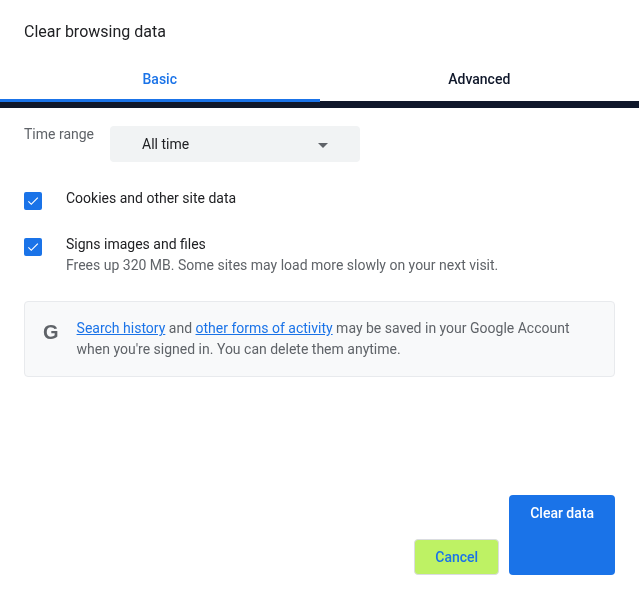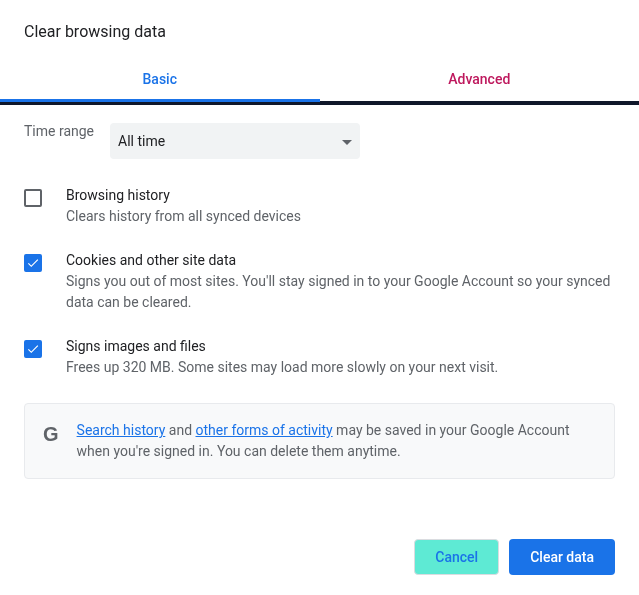--- a/index.html
+++ b/index.html
@@ -18,30 +18,30 @@
   }
   .title {
     font-size: 16px;
     font-weight: 400;
     color: #202124;
     padding: 22px 10px 0 24px;
   }
   .tabs {
     display: flex;
     margin-top: 18px;
-    border-bottom: 4px solid #0f172a;
+    border-bottom: 7px solid #0f172a;
     align-items: flex-end;
   }
   .tab {
     flex: 1;
     text-align: center;
     padding: 12px 0 14px 0;
     font-size: 14px;
     font-weight: 500;
-    color: #be185d;
+    color: #0f172a;
     cursor: pointer;
     position: relative;
   }
   .tab.active {
     color: #1a73e8;
   }
   .tab.active::after {
     content: "";
     position: absolute;
     left: 0; right: 0; bottom: -1px;
@@ -56,21 +56,21 @@
     gap: 16px;
     margin-bottom: 28px;
   }
   .time-label {
     font-size: 14px;
     color: #5f6368;
   }
   .select {
     background: #f1f3f4;
     border-radius: 4px;
-    padding: 10px 8px;
+    padding: 10px 32px;
     width: 250px;
     display: flex;
     align-items: center;
     justify-content: space-between;
     font-size: 14px;
     color: #202124;
     cursor: pointer;
   }
   .select .caret {
     color: #5f6368;
@@ -153,23 +153,24 @@
   }
   .btn {
     font-size: 14px;
     font-weight: 500;
     padding: 9px 20px;
     border-radius: 4px;
     cursor: pointer;
     border: 1px solid transparent;
   }
   .btn-cancel {
-    background: #5eead4;
+    background: #bef264;
     color: #1a73e8;
     border-color: #dadce0;
+    margin-top: 44px;
   }
   .btn-primary {
     background: #1a73e8;
     color: #fff;
   }
 </style>
 </head>
 <body>
 
 <div class="dialog">
@@ -188,39 +189,29 @@
       <div class="select">
         <span>All time</span>
         <span class="caret">
           <svg width="10" height="6" viewBox="0 0 10 6">
               <path d="M0 0 L5 5 L10 0 Z" fill="#5f6368"></path>
             </svg>
         </span>
       </div>
     </div>
 
-    <div class="option-row">
-      <div class="checkbox">
-        
-      </div>
-      <div class="opt-text">
-        <div class="opt-title">Browsing history</div>
-        <div class="opt-desc">Clears history from all synced devices</div>
-      </div>
-    </div>
 
     <div class="option-row">
       <div class="checkbox checked">
         <svg viewBox="0 0 24 24">
             <path fill="#fff" d="M9 16.2 4.8 12l-1.4 1.4L9 19 21 7l-1.4-1.4z"></path>
           </svg>
       </div>
       <div class="opt-text">
         <div class="opt-title">Cookies and other site data</div>
-        <div class="opt-desc">Signs you out of most sites. You'll stay signed in to your Google Account so your synced data can be cleared.</div>
       </div>
     </div>
 
     <div class="option-row">
       <div class="checkbox checked">
         <svg viewBox="0 0 24 24">
             <path fill="#fff" d="M9 16.2 4.8 12l-1.4 1.4L9 19 21 7l-1.4-1.4z"></path>
           </svg>
       </div>
       <div class="opt-text">

